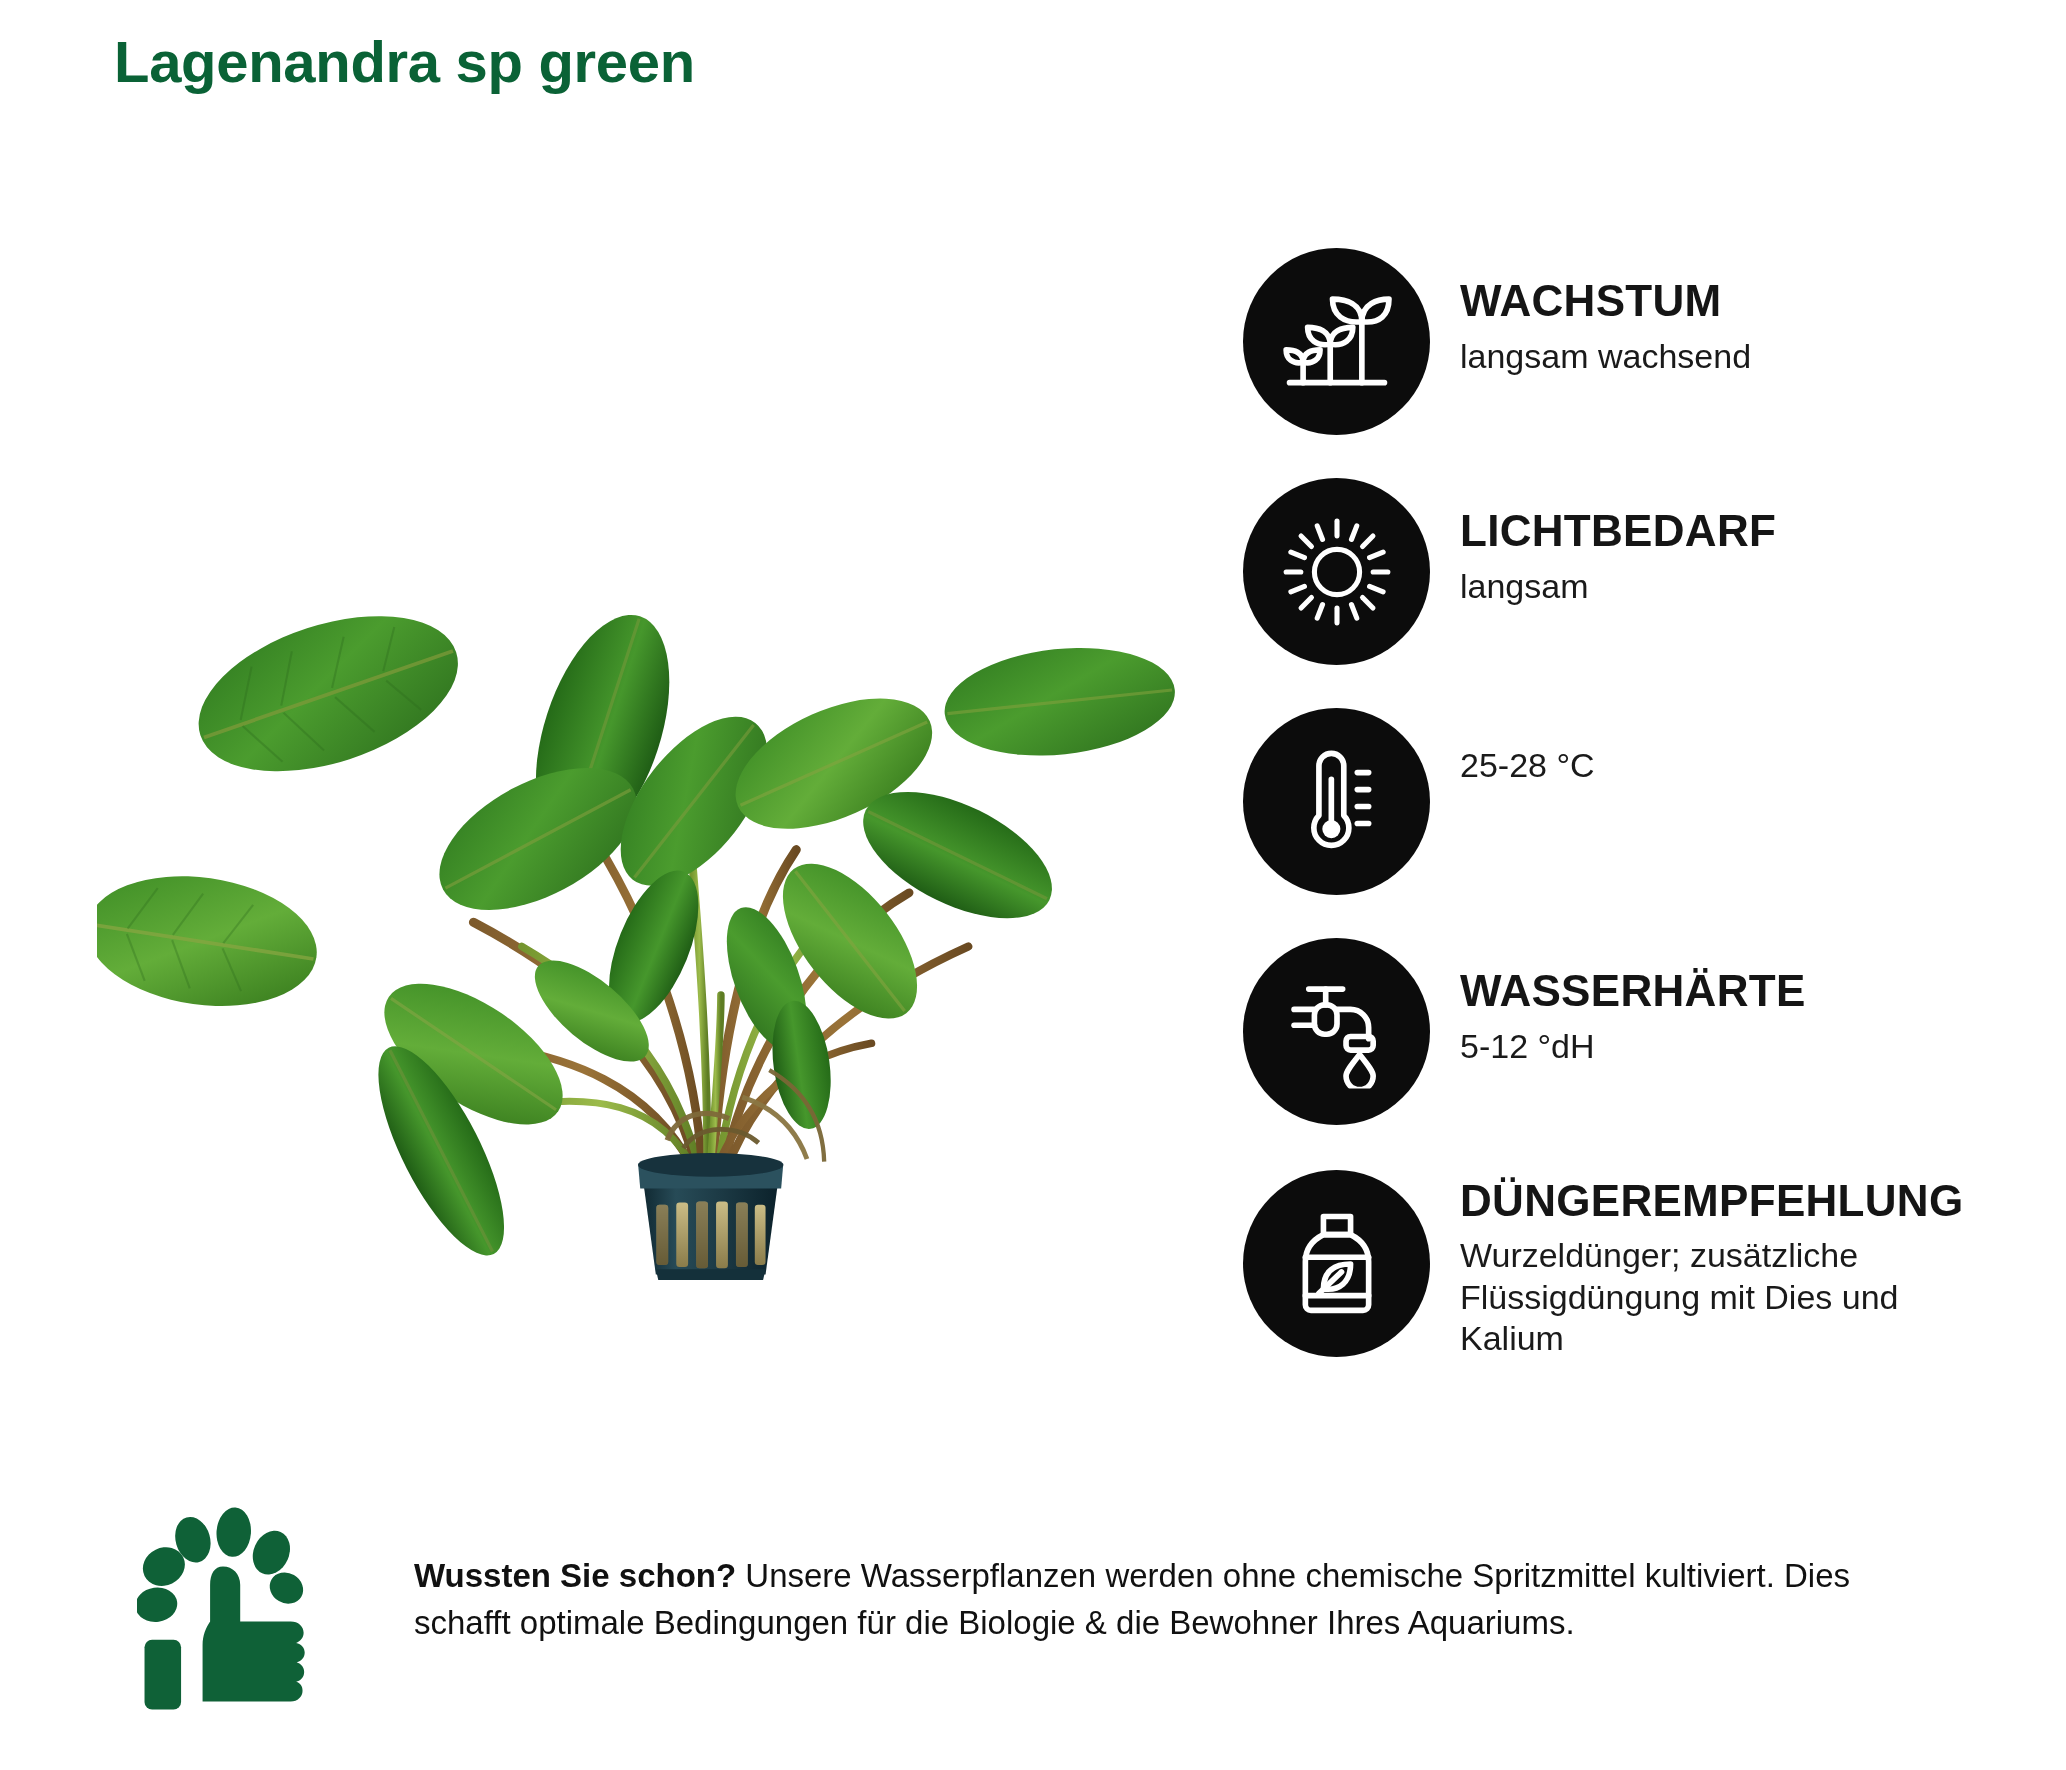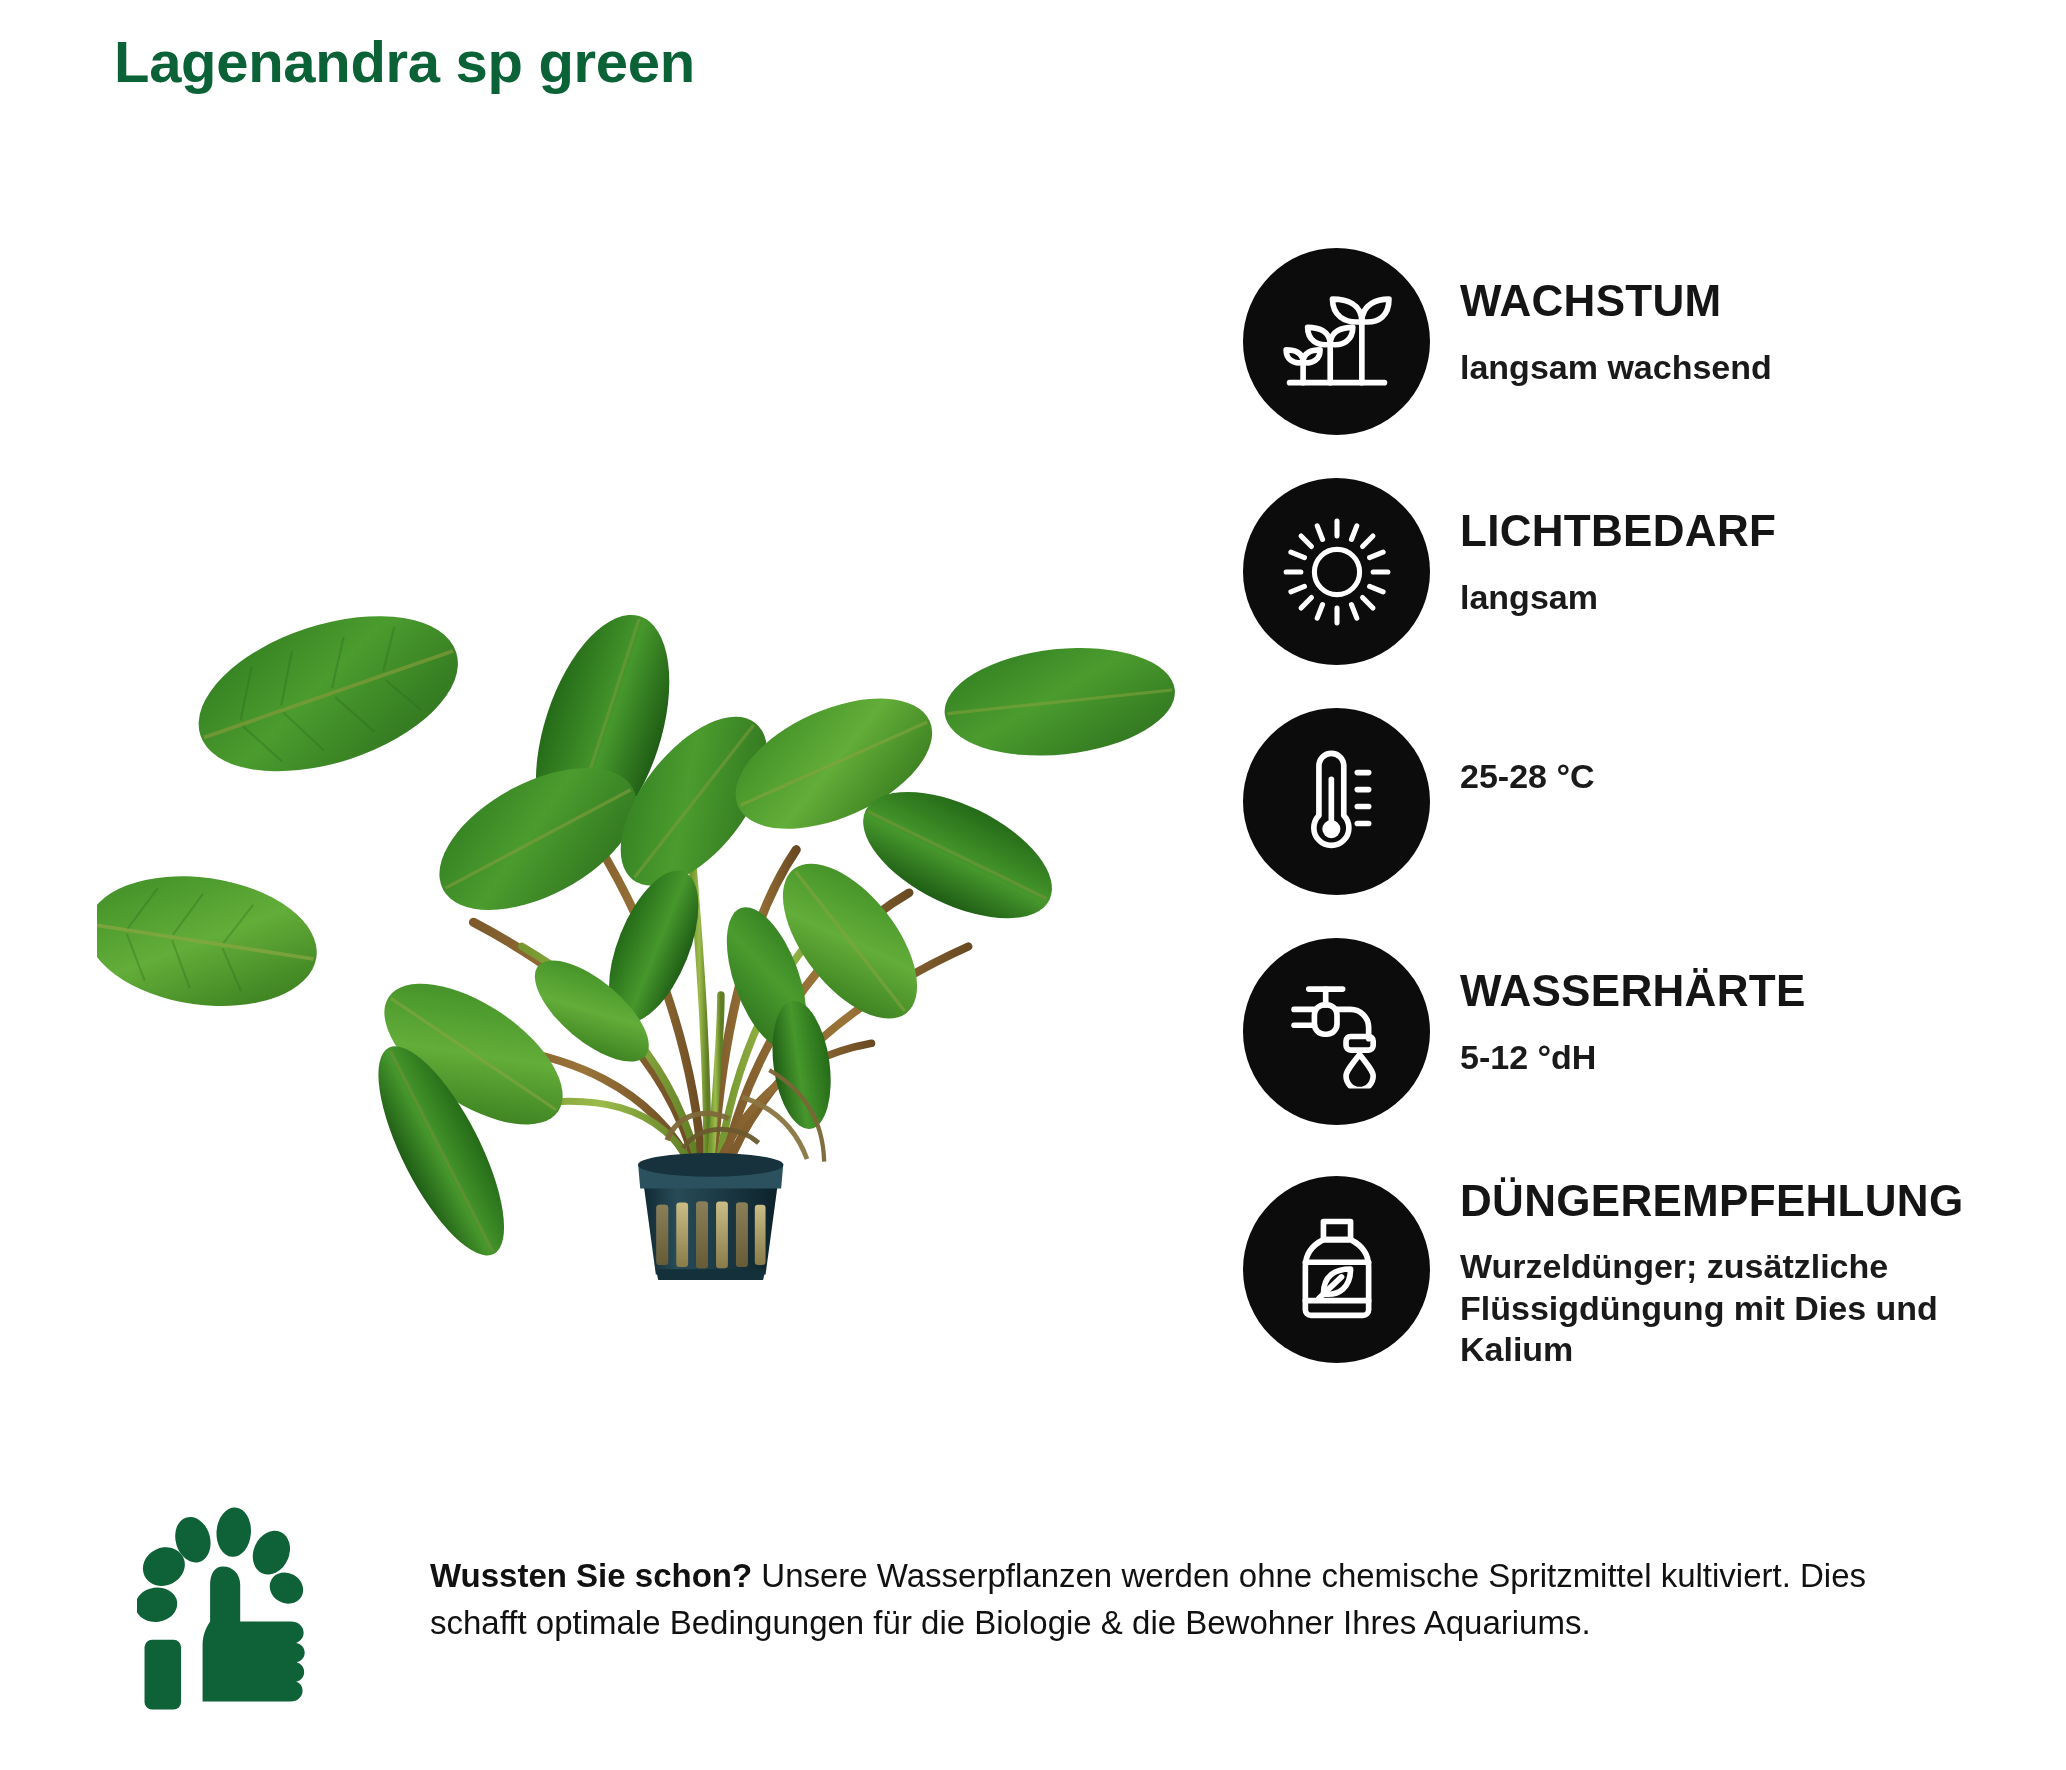--- a/index.html
+++ b/index.html
@@ -79,39 +79,38 @@
   .spec-label {
     font-size: 44px;
     font-weight: 600;
     color: #151515;
     letter-spacing: 0.3px;
     line-height: 1.15;
     white-space: nowrap;
   }
   .spec-value {
     font-size: 34px;
-    font-weight: 700;
+    font-weight: 400;
     color: #1a1a1a;
     line-height: 1.22;
-    margin-top: 20px;
+    margin-top: 9px;
     max-width: 484px;
   }
 
   
   .spec-row.fert .spec-text { padding-top: 7.5px; }
 
   
   #footer-note {
     position: absolute;
     left: 137px;
     top: 1501px;
     width: 1802px;
     display: flex;
     align-items: flex-start;
-    gap: 16px;
   }
   #thumb-icon {
     flex: 0 0 auto;
     width: 172px;
     height: 215px;
   }
   #thumb-icon svg { display: block; width: 100%; height: 100%; }
 
   #footer-text {
     padding-left: 105px;

